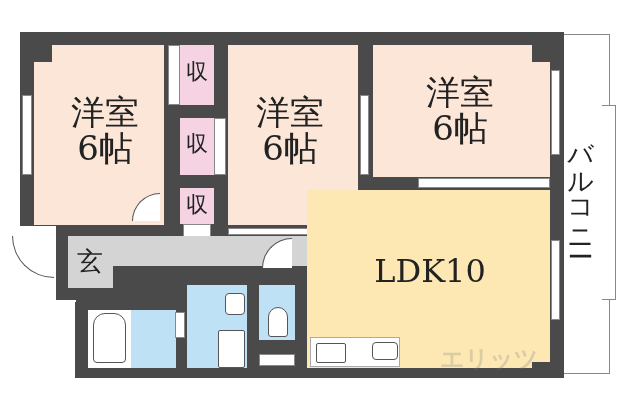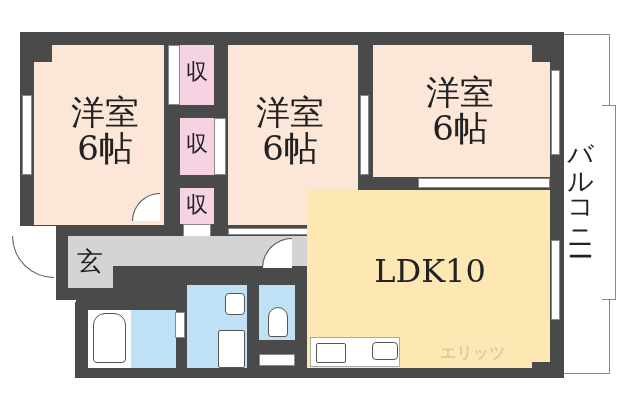--- a/index.html
+++ b/index.html
@@ -89,13 +89,13 @@
 <div class="abs" style="left:259px;top:354px;width:36px;height:12px;background:#fff;border:1px solid #888;"></div>
 
 <div class="abs ldk" style="left:307px;top:190px;width:243px;height:178px;"></div>
 <div class="label" style="left:360px;top:255px;width:140px;font-size:32px;">LDK10</div>
 <div class="abs window" style="left:551px;top:240px;width:9px;height:80px;"></div>
 <div class="abs" style="left:310px;top:337px;width:90px;height:30px;background:#fff;border:1px solid #aaa;"></div>
 <div class="abs fixture" style="left:316px;top:343px;width:30px;height:20px;border-radius:2px;"></div>
 <div class="abs fixture" style="left:372px;top:342px;width:26px;height:18px;"></div>
 <div class="abs wall" style="left:532px;top:362px;width:18px;height:10px;"></div>
 
-<div class="abs watermark" style="left:440px;top:343px;font-size:16px;">エリッツ</div>
+<div class="abs watermark" style="left:440px;top:343px;font-size:24px;">エリッツ</div>
 
 </body></html>

